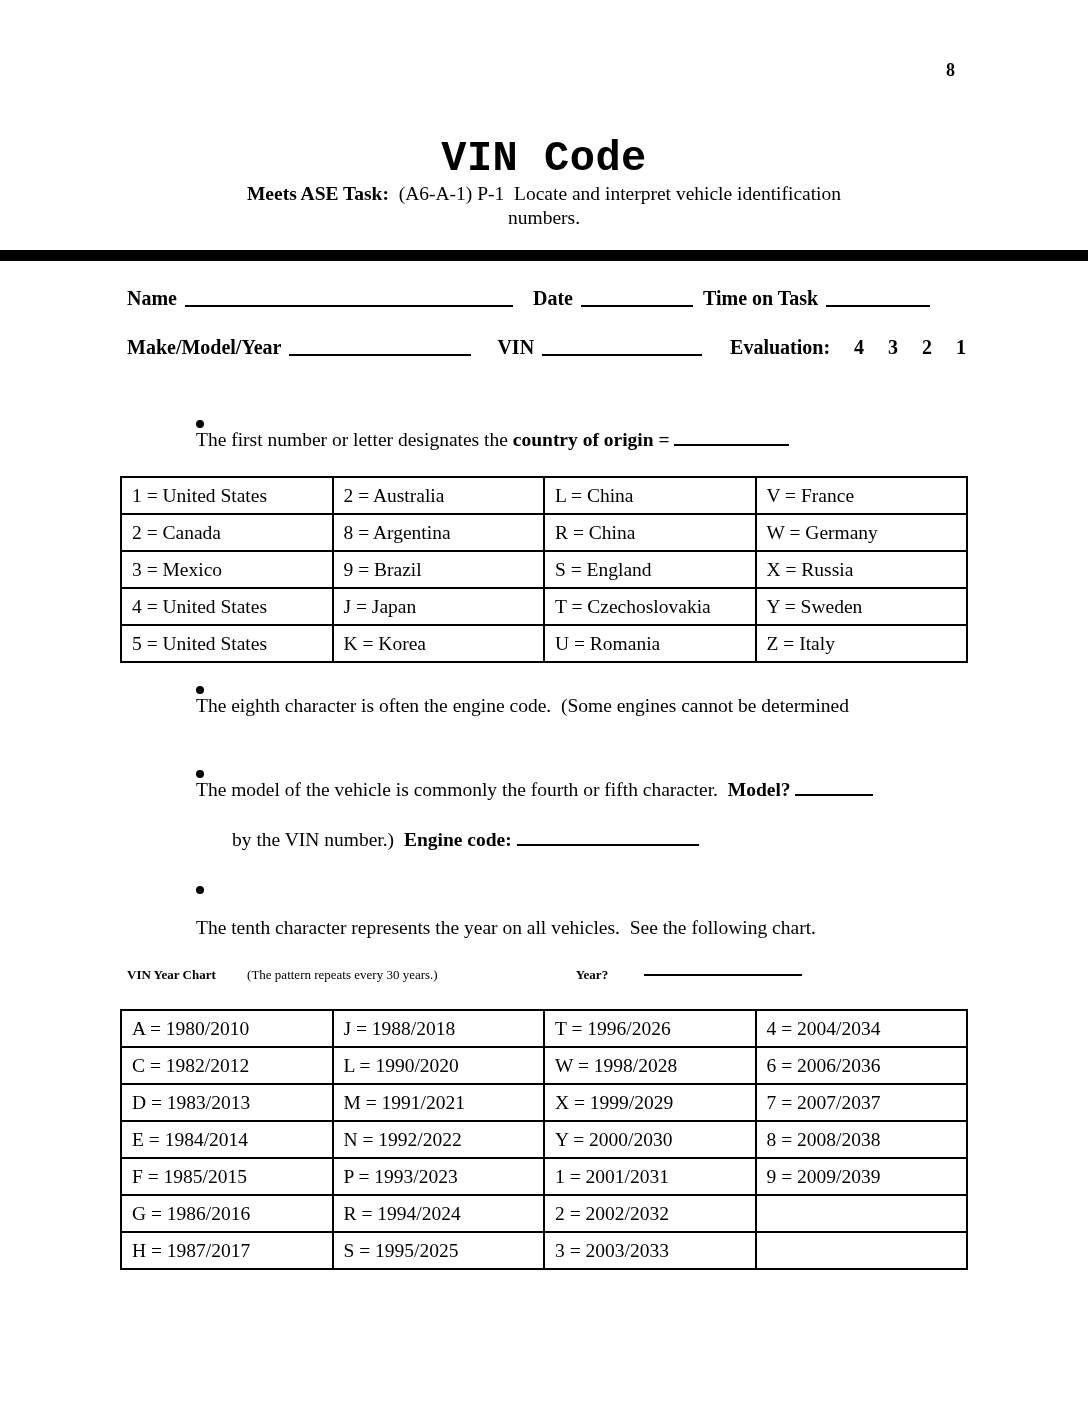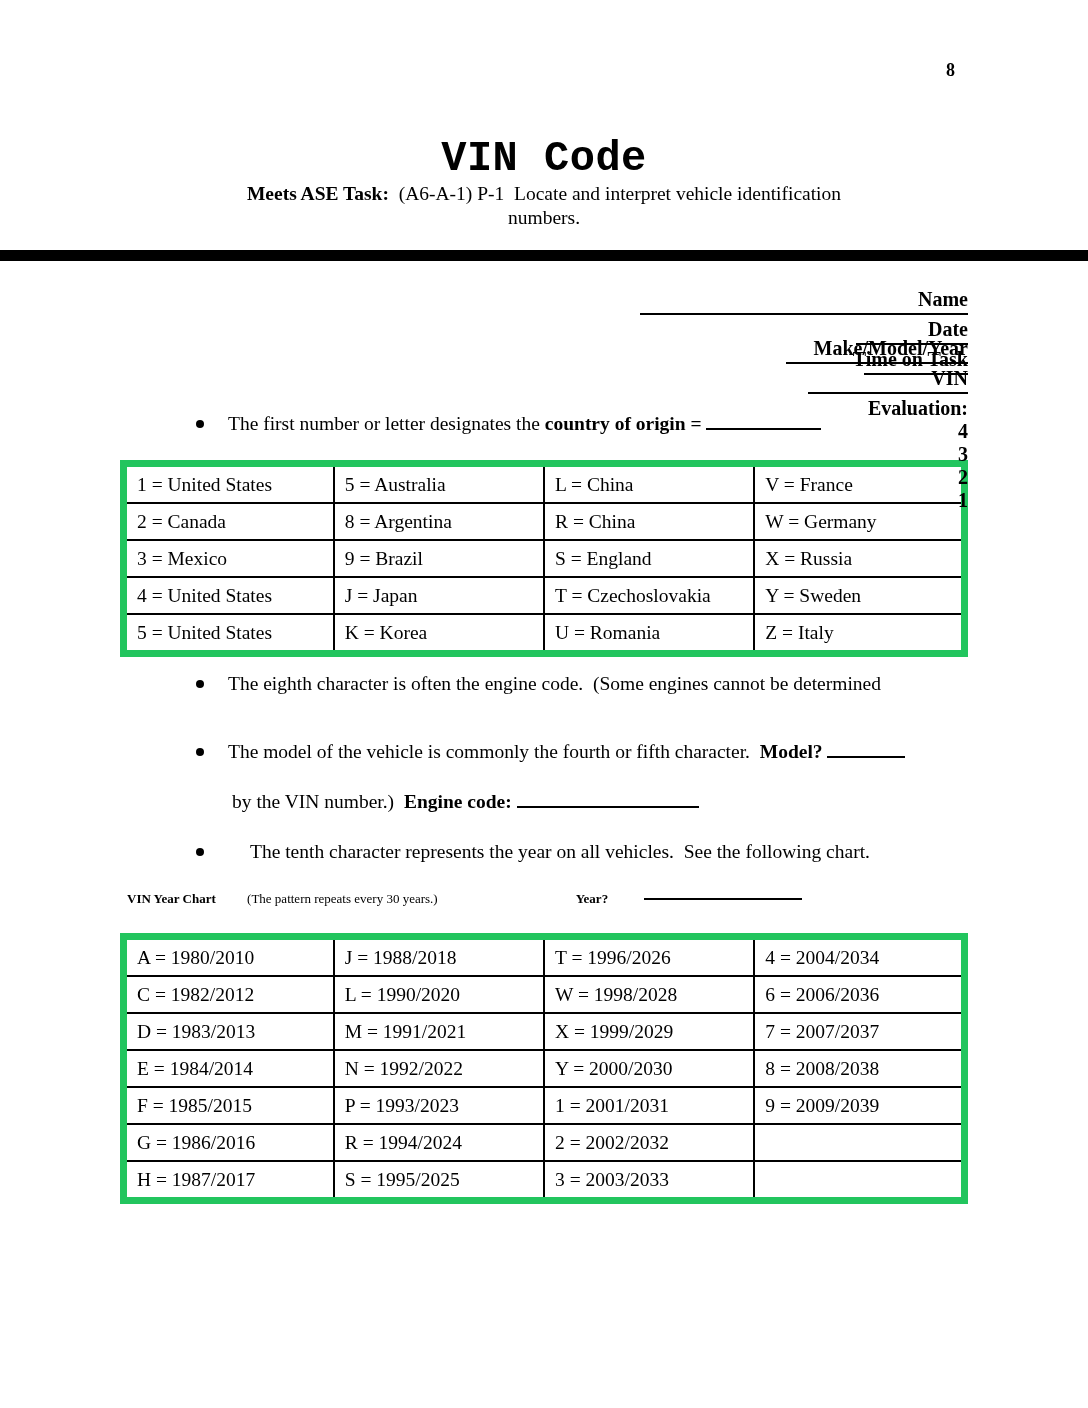--- a/index.html
+++ b/index.html
@@ -48,21 +48,20 @@
   }
   .form {
     margin: 27px 120px 0 127px;
     font-size: 20px;
     font-weight: bold;
   }
   .form-row {
     display: flex;
     align-items: flex-end;
     height: 22px;
-    flex-direction: column;
   }
   .form-row + .form-row { margin-top: 27px; }
   .blank {
     flex: none;
     border-bottom: 2px solid #000000;
     height: 2px;
     margin: 0 0 3px 8px;
   }
   .iblank {
     display: inline-block;
@@ -71,20 +70,21 @@
     vertical-align: baseline;
   }
   .sp { flex: none; }
   .eval-num { margin-left: 24px; }
   .bullet {
     display: flex;
     margin: 0 100px 0 196px;
     font-size: 19.5px;
     line-height: 24px;
     white-space: pre-wrap;
+    flex-direction: column;
   }
   .dot {
     flex: none;
     width: 8px;
     height: 8px;
     border-radius: 50%;
     background: #000000;
     margin: 8px 24px 0 0;
   }
   .bullet-origin { margin-top: 53px; }
@@ -94,21 +94,21 @@
     margin: 26px 100px 0 232px;
     font-size: 19.5px;
     line-height: 24px;
     white-space: pre-wrap;
   }
   .bullet-year { margin-top: 26px; gap: 22px; }
   .doc-table {
     margin-left: 120px;
     width: 848px;
     border-collapse: collapse;
-    border: 7px solid #22c55e;
+    border: 1px solid #22c55e;
     font-size: 19.5px;
   }
   .doc-table td {
     border: 2px solid #000000;
     width: 25%;
     height: 35px;
     padding: 0 10px;
     vertical-align: middle;
     white-space: nowrap;
   }
@@ -168,21 +168,21 @@
 
   <div class="bullet bullet-origin">
     <span class="dot"></span>
     <span><span>The first number or letter designates the </span><span class="bold">country of origin</span><span class="bold"> = </span><span class="iblank" style="width:115px"></span></span>
   </div>
 
   <table class="doc-table country-table">
     <tbody>
         <tr>
           <td>1 = United States</td>
-          <td>5 = Australia</td>
+          <td>2 = Australia</td>
           <td>L = China</td>
           <td>V = France</td>
         </tr>
         <tr>
           <td>2 = Canada</td>
           <td>8 = Argentina</td>
           <td>R = China</td>
           <td>W = Germany</td>
         </tr>
         <tr>

